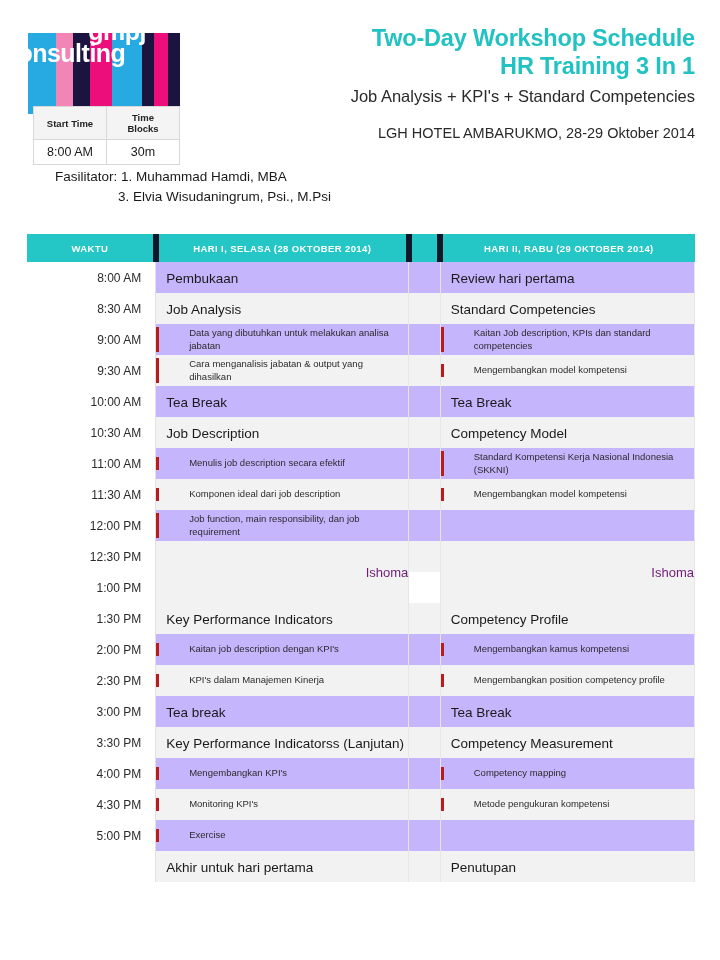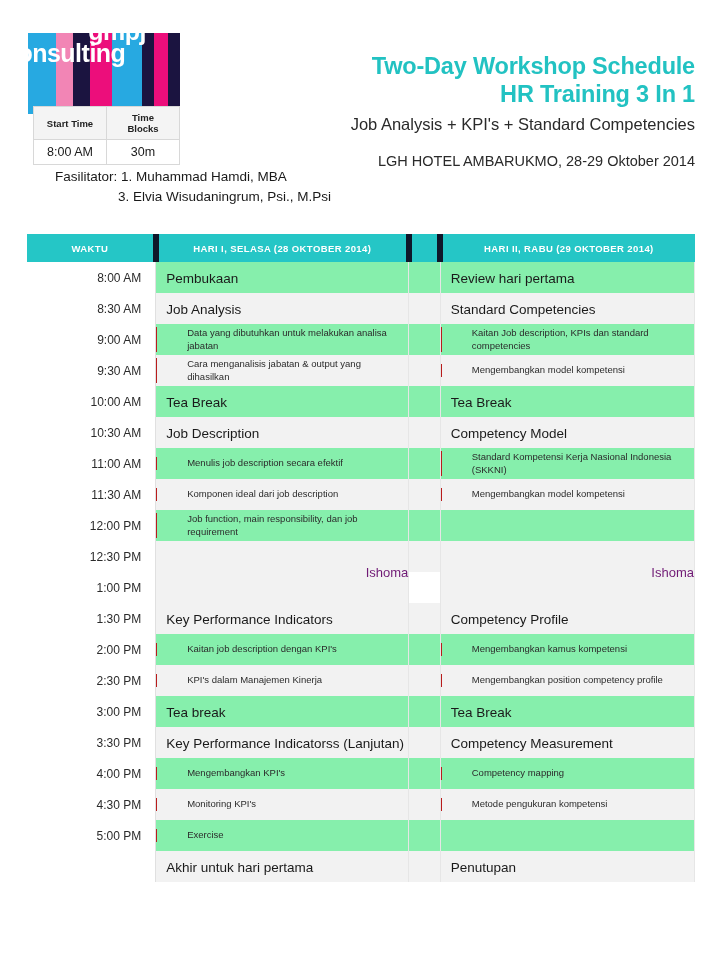--- a/index.html
+++ b/index.html
@@ -82,21 +82,21 @@
     font-size: 13.5px;
     line-height: 20px;
     color: #1a1a1a;
     white-space: nowrap;
   }
   .facil-line { display: block; margin-left: 22px; }
   .facil-indent { padding-left: 63px; }
 
   .title-block {
     position: absolute;
-    right: 25px; top: 52px;
+    right: 25px; top: 24px;
     text-align: right;
     width: 430px;
   }
   .title-1, .title-2 {
     color: #22c2c2;
     font-weight: bold;
     font-size: 23.5px;
     line-height: 28px;
     letter-spacing: -0.2px;
   }
@@ -156,32 +156,32 @@
     width: 242px;
     padding-left: 10px;
   }
   .sched td.col-day2 {
     width: 243px;
     padding-left: 10px;
   }
 
   
   tr.shade td:not(.col-time) { background: #f2f2f2; }
-  tr.plain td:not(.col-time) { background: #86efac; }
+  tr.plain td:not(.col-time) { background: #c4b5fd; }
 
   .lvl-main {
     font-size: 13.5px;
     color: #1a1a1a;
   }
   .lvl-sub {
     font-size: 9.5px;
     color: #2b2b2b;
     line-height: 12.5px;
     padding-left: 30px;
-    border-left: 1px solid #b91c1c;
+    border-left: 3px solid #b91c1c;
     margin-left: 0;
     display: block;
   }
   td.sub-cell { padding-left: 0 !important; }
   td.sub-cell .lvl-sub { padding: 0 8px 0 30px; }
 
   .ishoma-cell {
     text-align: right;
     font-size: 13px;
     color: #701a75;

